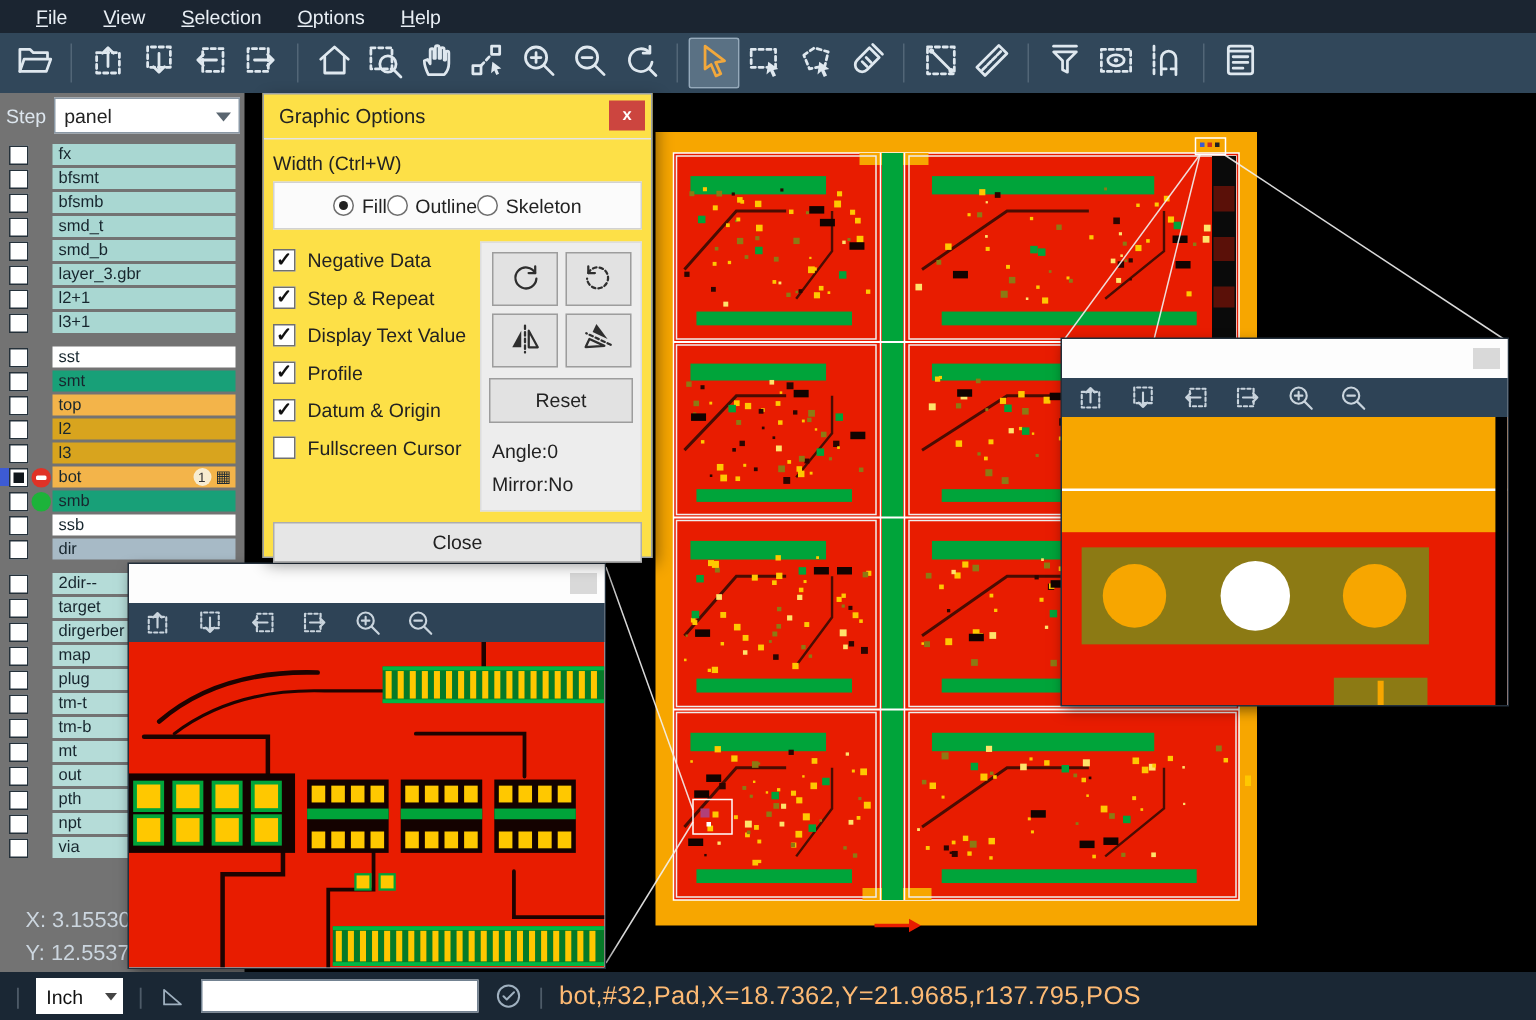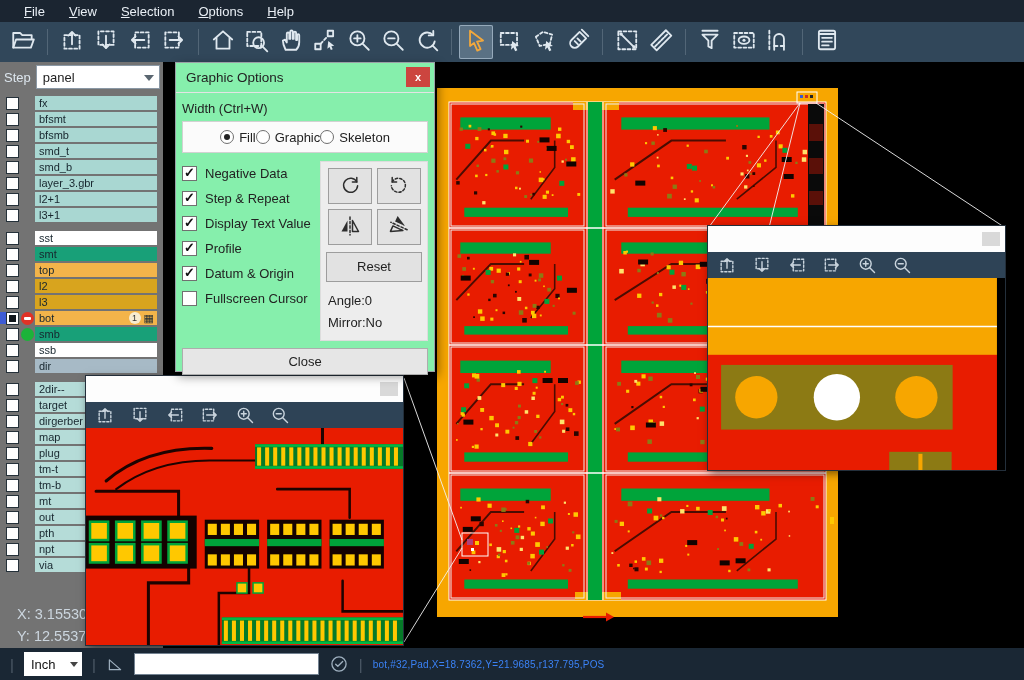--- a/index.html
+++ b/index.html
@@ -52,21 +52,21 @@
 .magwin .title .wbtn{position:absolute;right:5px;top:6px;width:18px;height:14px;background:#d9d9d9}
 .magwin .mtb{height:26px;background:#2e4356;display:flex;align-items:center;gap:15px;padding-left:9px}
 .magwin .mcontent{position:relative;overflow:hidden}
 #win1{left:86px;top:376px;width:317px;height:269px}
 #win1 .mcontent{height:217px}
 #win2{left:708px;top:226px;width:297px;height:244px}
 #win2 .mcontent{height:192px}
 .mcontent svg{display:block;width:100%;height:100%}
 
 
-.dialog{position:absolute;left:175px;top:62px;width:260px;height:310px;background:#86efac;border:1px solid #9aa0a6;box-shadow:3px 4px 10px rgba(0,0,0,.45);z-index:30;font-size:13px;color:#222}
+.dialog{position:absolute;left:175px;top:62px;width:260px;height:310px;background:#fde047;border:1px solid #9aa0a6;box-shadow:3px 4px 10px rgba(0,0,0,.45);z-index:30;font-size:13px;color:#222}
 .dlg-title{height:30px;display:flex;align-items:center;padding-left:10px;font-size:13.5px;border-bottom:1px solid #e4e4e4;position:relative}
 .dlg-close{position:absolute;right:4px;top:4px;width:24px;height:20px;background:#cc453f;color:#fff;font-size:11px;line-height:20px;text-align:center;font-weight:bold}
 .dlg-body{padding:0 6px}
 .dlg-width-label{margin-top:8px;height:16px}
 .radio-box{margin-top:4px;height:32px;border:1px solid #d2d2d2;background:#fbfbfb;display:flex;align-items:center;padding:0 9px;justify-content:center}
 .radio-item{display:flex;align-items:center;gap:5px}
 .radio{width:14px;height:14px;border:1px solid #6f6f6f;border-radius:50%;position:relative;background:#fff;flex:none}
 .radio.sel::after{content:"";position:absolute;left:3px;top:3px;width:6px;height:6px;border-radius:50%;background:#222}
 .dlg-main{display:flex;margin-top:8px;gap:6px}
 .dlg-checks{flex:1}
@@ -80,21 +80,21 @@
 .dlg-stat{margin-top:8px;align-self:flex-start;line-height:22px;padding-left:2px}
 .dlg-close-btn{margin-top:7px;height:27px;background:#e6e6e6;border:1px solid #adadad;text-align:center;line-height:25px}
 
 
 .statusbar{position:absolute;left:0;top:648px;width:1024px;height:32px;background:#1a2734;display:flex;align-items:center;z-index:40;gap:10px;padding-left:10px}
 .sb-sep{color:#4e5b68;font-size:15px}
 .unit-box{width:58px;height:24px;background:#fff;display:flex;align-items:center;justify-content:space-between;padding:0 4px 0 7px;font-size:13px;color:#111}
 .unit-chev{width:0;height:0;border-left:4px solid transparent;border-right:4px solid transparent;border-top:5px solid #444}
 .sb-icon{display:flex;align-items:center}
 .sb-input{width:185px;height:22px;background:#fff;border:1px solid #738291;font-size:12px;padding:0 4px;color:#222}
-.sb-msg{color:#3b82f6;font-size:10px;letter-spacing:.2px;white-space:nowrap}
+.sb-msg{color:#fdba74;font-size:17px;letter-spacing:.2px;white-space:nowrap}
 </style>
 </head>
 <body>
 
 <div class="menubar" id="menubar">
     <div class="menu-item">File</div>
     <div class="menu-item">View</div>
     <div class="menu-item">Selection</div>
     <div class="menu-item">Options</div>
     <div class="menu-item">Help</div>
@@ -1167,21 +1167,21 @@
   </div>
   <div class="dlg-body">
     <div class="dlg-width-label">Width (Ctrl+W)</div>
     <div class="radio-box" id="radioBox">
         <label class="radio-item">
           <span class="radio sel"></span>
           <span>Fill</span>
         </label>
         <label class="radio-item">
           <span class="radio"></span>
-          <span>Graphic</span>
+          <span>Outline</span>
         </label>
         <label class="radio-item">
           <span class="radio"></span>
           <span>Skeleton</span>
         </label>
       </div>
     <div class="dlg-main">
       <div class="dlg-checks" id="checkList">
           <label class="check-row">
             <span class="cbx checked"></span>

